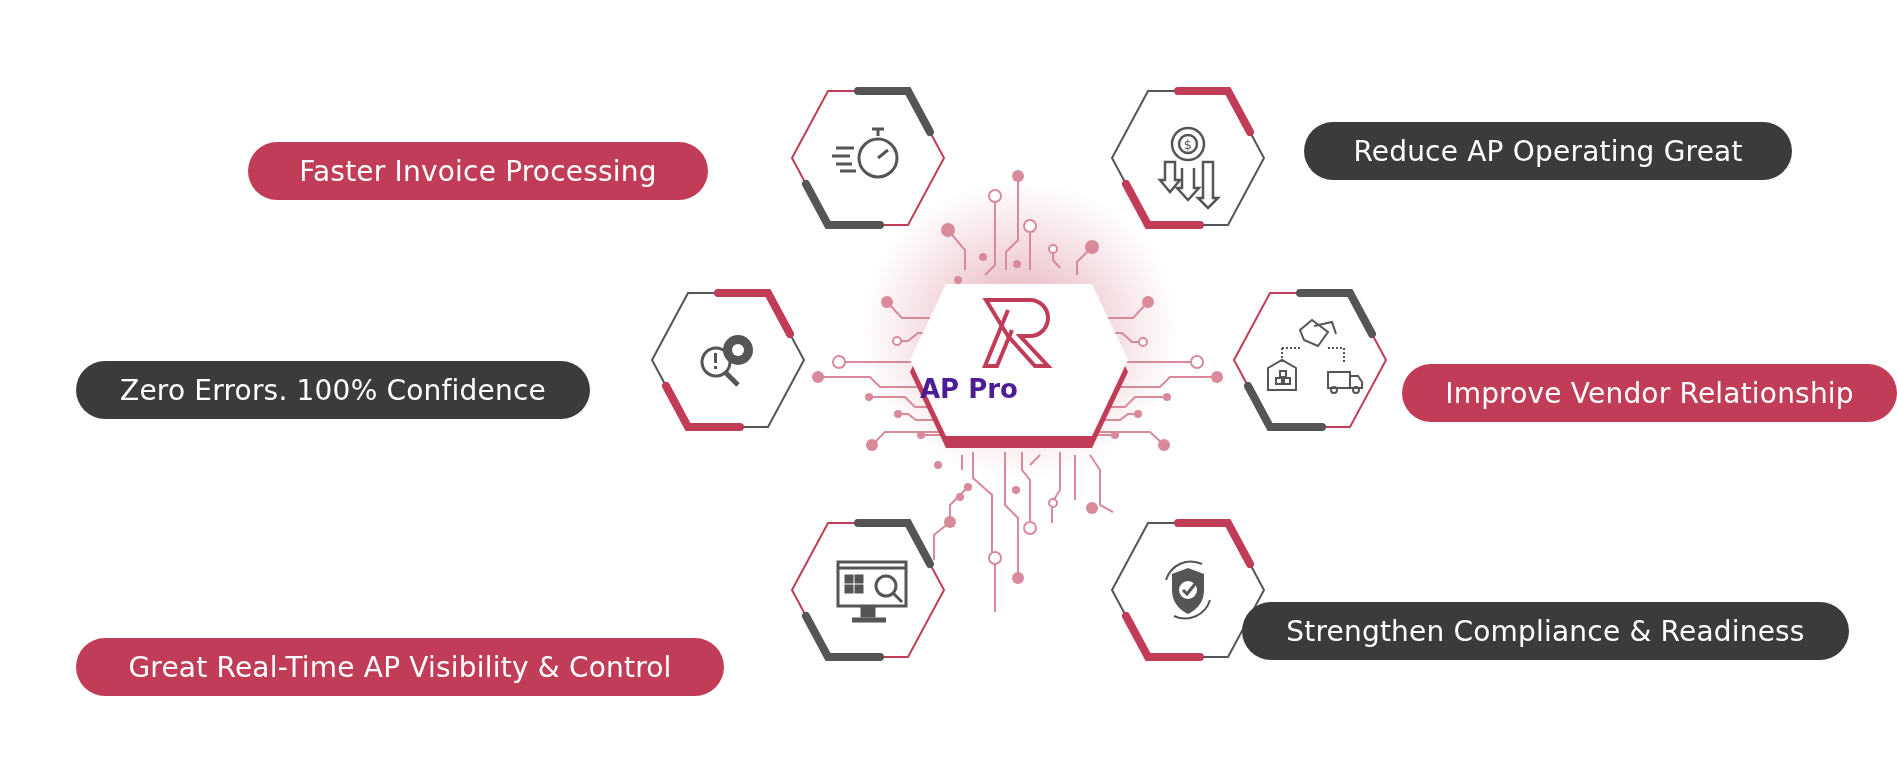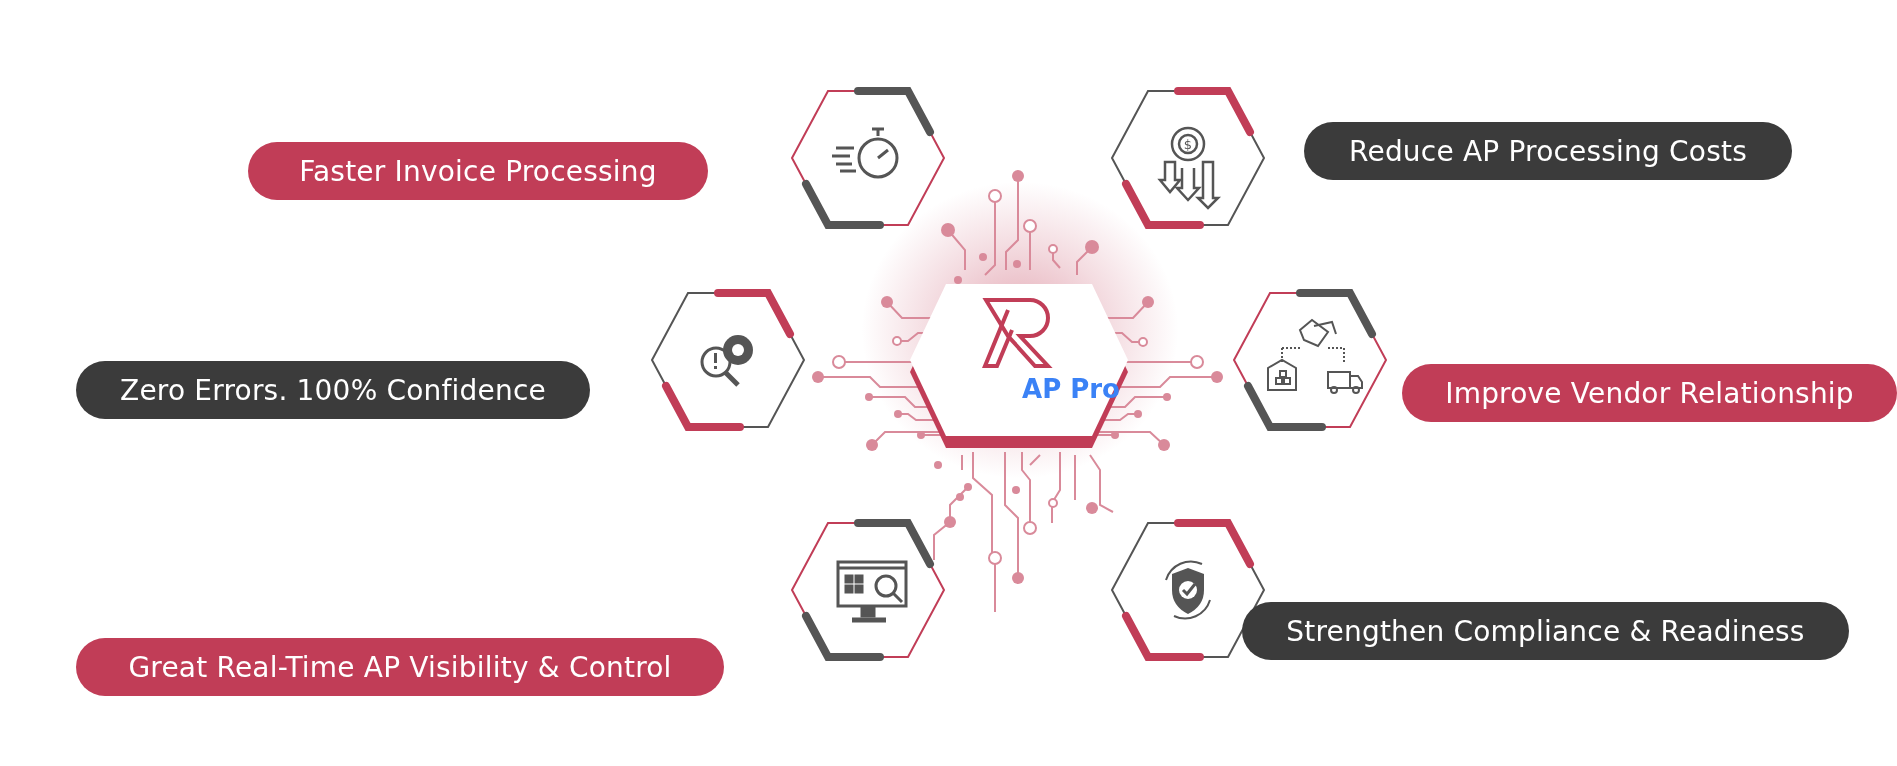--- a/index.html
+++ b/index.html
@@ -14,22 +14,22 @@
   .pill.red { background: var(--red); margin-top: 20px; }
   .pill.dark { background: var(--dark); }
   .hex { position: absolute; width: 156px; height: 140px; }
   .hex svg { width: 100%; height: 100%; overflow: visible; }
   .center { position: absolute; left: 905px; top: 160px; width: 320px; height: 440px; }
   .glow {
     position: absolute; left: 860px; top: 180px; width: 320px; height: 300px; border-radius: 50%;
     background: radial-gradient(ellipse at center, rgba(193,61,87,0.45) 0%, rgba(193,61,87,0.18) 40%, rgba(193,61,87,0) 70%);
   }
   .logo-text {
-    position: absolute; left: 920px; top: 374px; width: 200px; text-align: right;
-    font-family: "DejaVu Sans", sans-serif; font-weight: bold; font-size: 26px; color: #3b82f6;
+    position: absolute; left: 920px; top: 374px; width: 200px; text-align: left;
+    font-family: "DejaVu Sans", sans-serif; font-weight: bold; font-size: 26px; color: #4c1d95;
   }
 </style>
 </head>
 <body>
 
 <div class="stage">
 
   <div class="glow"></div>
   <svg class="center" viewBox="905 160 320 440" style="left:905px;top:160px;width:320px;height:440px;">
   </svg>
@@ -250,21 +250,21 @@
         <path d="M56 60 A26 26 0 0 1 92 44" stroke="#555" stroke-width="2" fill="none"></path>
         <path d="M100 80 A26 26 0 0 1 64 96" stroke="#555" stroke-width="2" fill="none"></path>
       </g>
     </svg>
   </div>
 
   <div class="pill red" style="left:248px;top:122px;width:460px;">
     <span>Faster Invoice Processing</span>
   </div>
   <div class="pill dark" style="left:1304px;top:122px;width:488px;">
-    <span>Reduce AP Processing Costs</span>
+    <span>Reduce AP Operating Great</span>
   </div>
   <div class="pill dark" style="left:76px;top:361px;width:514px;text-align:right;">
     <span>Zero Errors. 100% Confidence</span>
   </div>
   <div class="pill red" style="left:76px;top:618px;width:648px;">
     <span>Great Real-Time AP Visibility &amp; Control</span>
   </div>
   <div class="pill red" style="left:1402px;top:344px;width:495px;">
     <span>Improve Vendor Relationship</span>
   </div>

